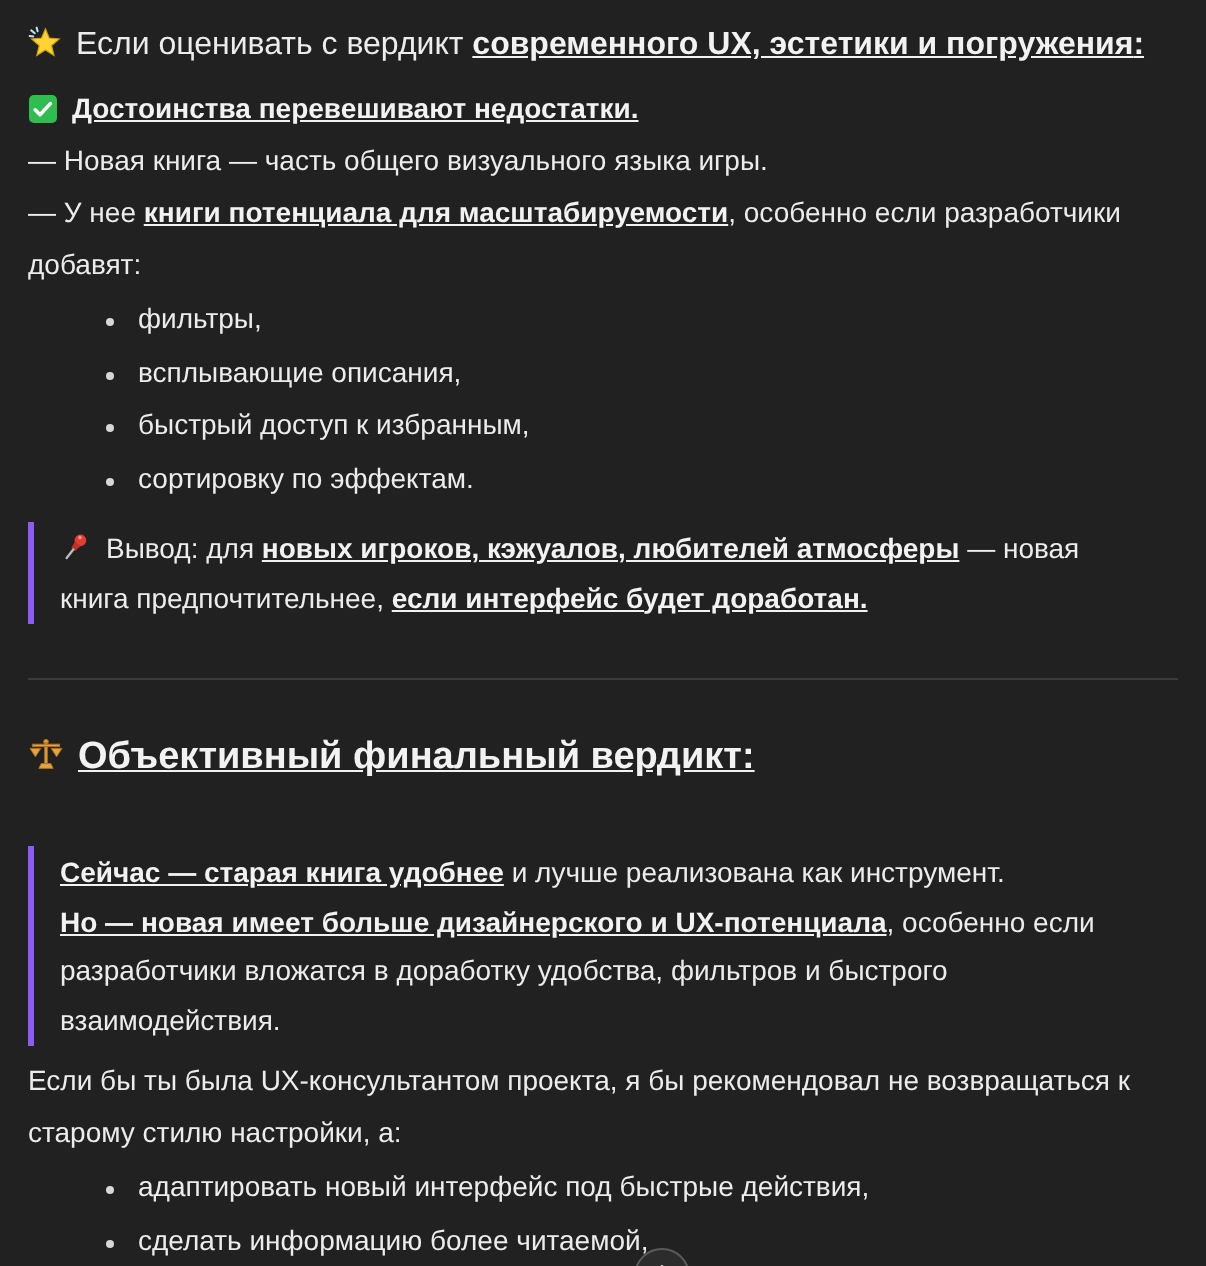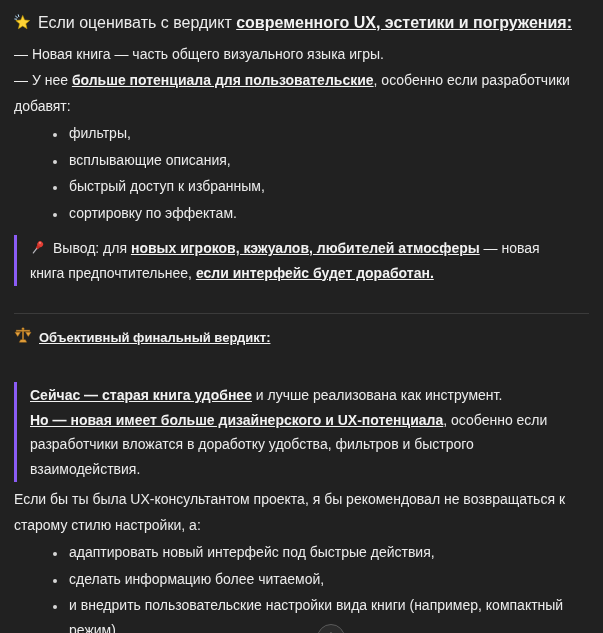--- a/index.html
+++ b/index.html
@@ -30,21 +30,21 @@
   blockquote.md-quote {
     border-left: 3px solid #8b5cf6;
     margin: 10px 0 0 0;
     padding: 1px 14px 1px 13px;
     line-height: 24.5px;
   }
   blockquote.q2 { margin-top: 32px; }
 
   hr.md-hr { border: none; border-top: 1px solid #3b3b3b; margin: 27px 0 0 0; }
 
-  .heading2 { font-size: 13px; line-height: 24px; margin-top: 12px; font-weight: 700; }
+  .heading2 { font-size: 19px; line-height: 24px; margin-top: 27px; font-weight: 700; }
 
   p.rec { margin: 4px 0 0 0; line-height: 26px; }
 
   .scroll-btn {
     position: absolute;
     left: 317px; top: 624px;
     width: 28px; height: 28px;
     border-radius: 50%;
     border: 1px solid #5a5a5a;
     background: #2c2c2c;
@@ -58,22 +58,28 @@
 <div class="content">
 
   <div class="heading1">
     <span class="icon"><svg width="17" height="17" viewBox="0 0 17 17">
           <path d="M8.7 1.4 L10.6 6 L15.6 6.5 L11.8 9.8 L13 14.7 L8.7 12 L4.4 14.7 L5.6 9.8 L1.8 6.5 L6.8 6 Z" fill="#ffd335" stroke="#caa002" stroke-width="0.6"></path>
           <path d="M1.6 2.2 L3.4 3.6 M4.3 0.8 L4.8 2.6 M0.8 5 L2.6 5.2" stroke="#bfe3ff" stroke-width="1" fill="none" stroke-linecap="round"></path>
         </svg></span><span>Если оценивать с вердикт </span><b>современного UX, эстетики и погружения</b><b>:</b>
   </div>
 
   <div class="group">
+    <div class="line">
+      <span class="icon"><svg width="15" height="15" viewBox="0 0 15 15">
+            <rect x="0.5" y="0.5" width="14" height="14" rx="2.5" fill="#2ebd4e"></rect>
+            <path d="M3.6 7.9 L6 10.4 L11.2 4.8" stroke="#ffffff" stroke-width="1.8" fill="none" stroke-linecap="round" stroke-linejoin="round"></path>
+          </svg></span><b>Достоинства перевешивают недостатки.</b>
+    </div>
     <div class="line">— Новая книга — часть общего визуального языка игры.</div>
-    <div class="line"><span>— У нее </span><b>больше потенциала для пользовательские</b><span>, особенно если разработчики добавят:</span></div>
+    <div class="line"><span>— У нее </span><b>книги потенциала для масштабируемости</b><span>, особенно если разработчики добавят:</span></div>
   </div>
 
   <ul class="md-list">
     <li>фильтры,</li>
     <li>всплывающие описания,</li>
     <li>быстрый доступ к избранным,</li>
     <li>сортировку по эффектам.</li>
   </ul>
 
   <blockquote class="md-quote">

